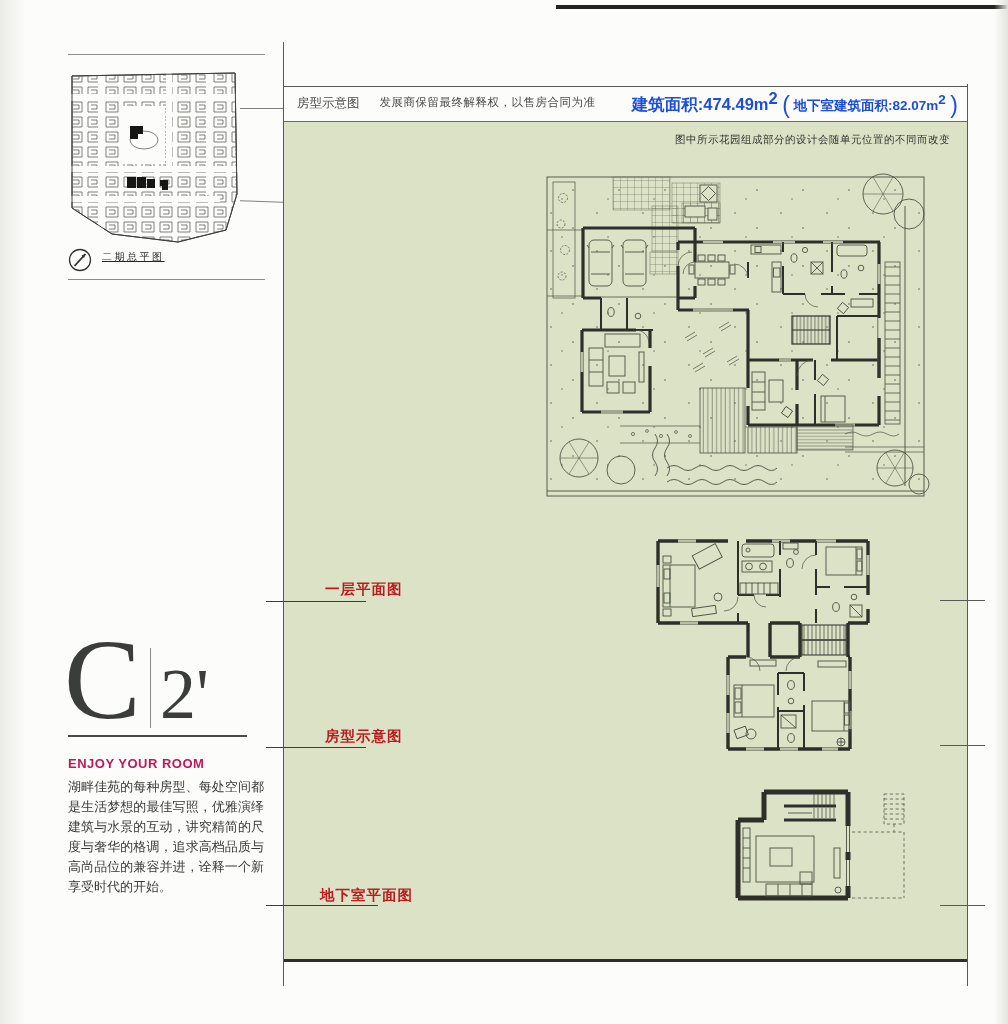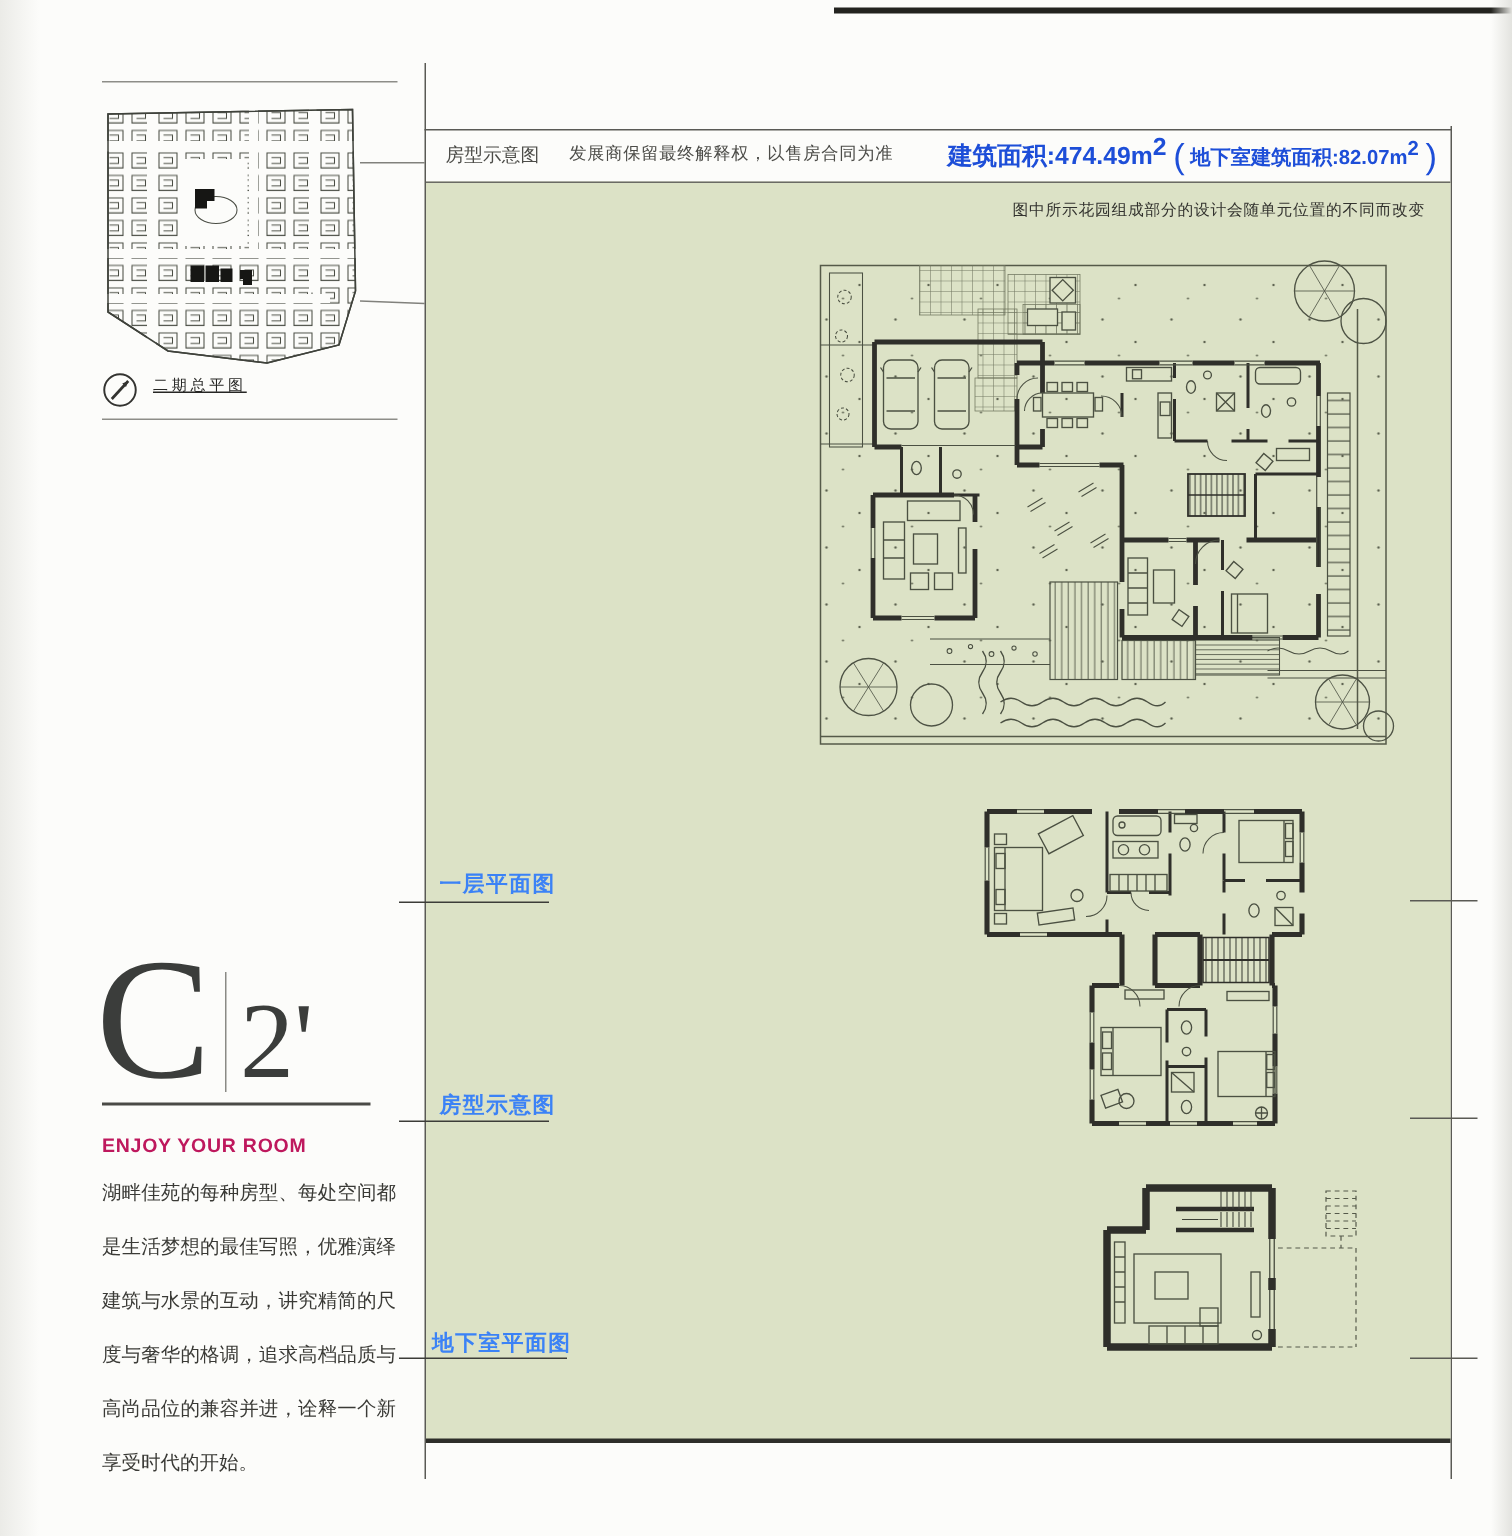--- a/index.html
+++ b/index.html
@@ -24,38 +24,38 @@
   .sitemap{left:68px;top:70px;}
   .compass{left:66px;top:246px;}
   .map-caption{left:102px;top:250px;font-size:10px;letter-spacing:2.5px;color:#26262# ;color:#262624;text-decoration:underline;}
   .unit-code{left:64px;top:622px;font-family:"Liberation Serif","DejaVu Serif",serif;
     font-size:115px;line-height:1;color:#3b3d3b;}
   .unit-divider{left:150px;top:648px;width:1px;height:80px;background:#8a8a85;}
   .unit-variant{left:160px;top:658px;font-family:"Liberation Serif","DejaVu Serif",serif;
     font-size:72px;line-height:1;color:#3b3d3b;}
   .rule-c{left:68px;top:735px;width:179px;height:2px;background:#4a4a46;}
   .tagline{left:68px;top:756px;font-size:13px;font-weight:bold;letter-spacing:.5px;color:#be185d;}
-  .description{left:68px;top:777px;width:196px;font-size:13px;line-height:36px;
+  .description{left:68px;top:777px;width:196px;font-size:13px;line-height:20px;
     text-align:justify;color:#3a3a36;}
   
   .vline{width:1px;background:#5a5a55;}
   .vline-left{left:283px;top:42px;height:944px;}
   .vline-right{left:967px;top:84px;height:902px;}
   .hline-top{left:283px;top:86px;width:685px;height:1px;background:#5a5a55;}
   .green-panel{left:284px;top:121px;width:683px;height:837px;background:#dce2c6;
     border-top:1px solid #6a6a64;border-bottom:3px solid #2e2e2a;}
   .hdr-left{left:297px;top:95px;font-size:12.5px;color:#4c4c48;display:flex;gap:20px;}
   .hdr-left .disclaimer{font-size:11.5px;letter-spacing:.5px;text-align:right;}
   .hdr-right{top:89px;right:50px;font-weight:bold;color:#1d4ed8;white-space:nowrap;}
   .hdr-right .main{font-size:16.5px;}
   .hdr-right .paren{font-size:23px;font-weight:normal;vertical-align:-3px;}
   .hdr-right .sub{font-size:13.5px;}
   sup{font-size:60%;}
   .garden-note{top:133px;right:58px;font-size:10.5px;letter-spacing:.5px;color:#33332f;text-align:center;}
-  .floor-label{font-size:14.5px;font-weight:bold;letter-spacing:1px;color:#3b82f6;}
+  .floor-label{font-size:14.5px;font-weight:bold;letter-spacing:1px;color:#b91c1c;margin-left:32px;}
   .fl-underline{height:1px;background:#3c3c38;}
   .tick{height:1px;background:#5a5a55;}
   svg{display:block;}
 </style>
 </head>
 <body>
 
 <div class="abs scanline"></div>
 
 <div class="abs rule rule-top"></div>

